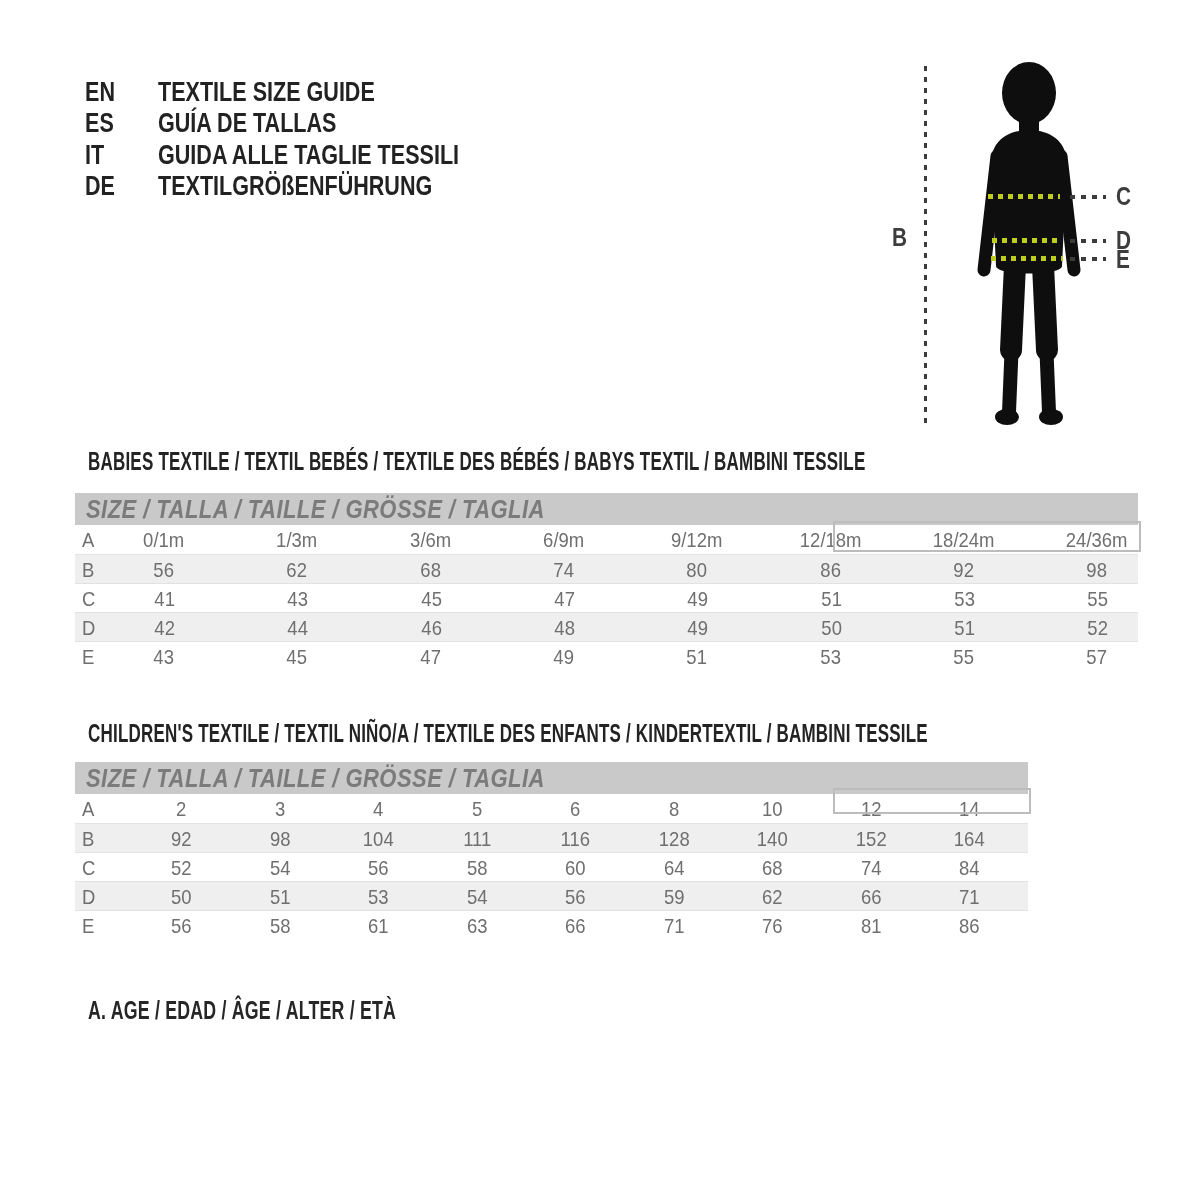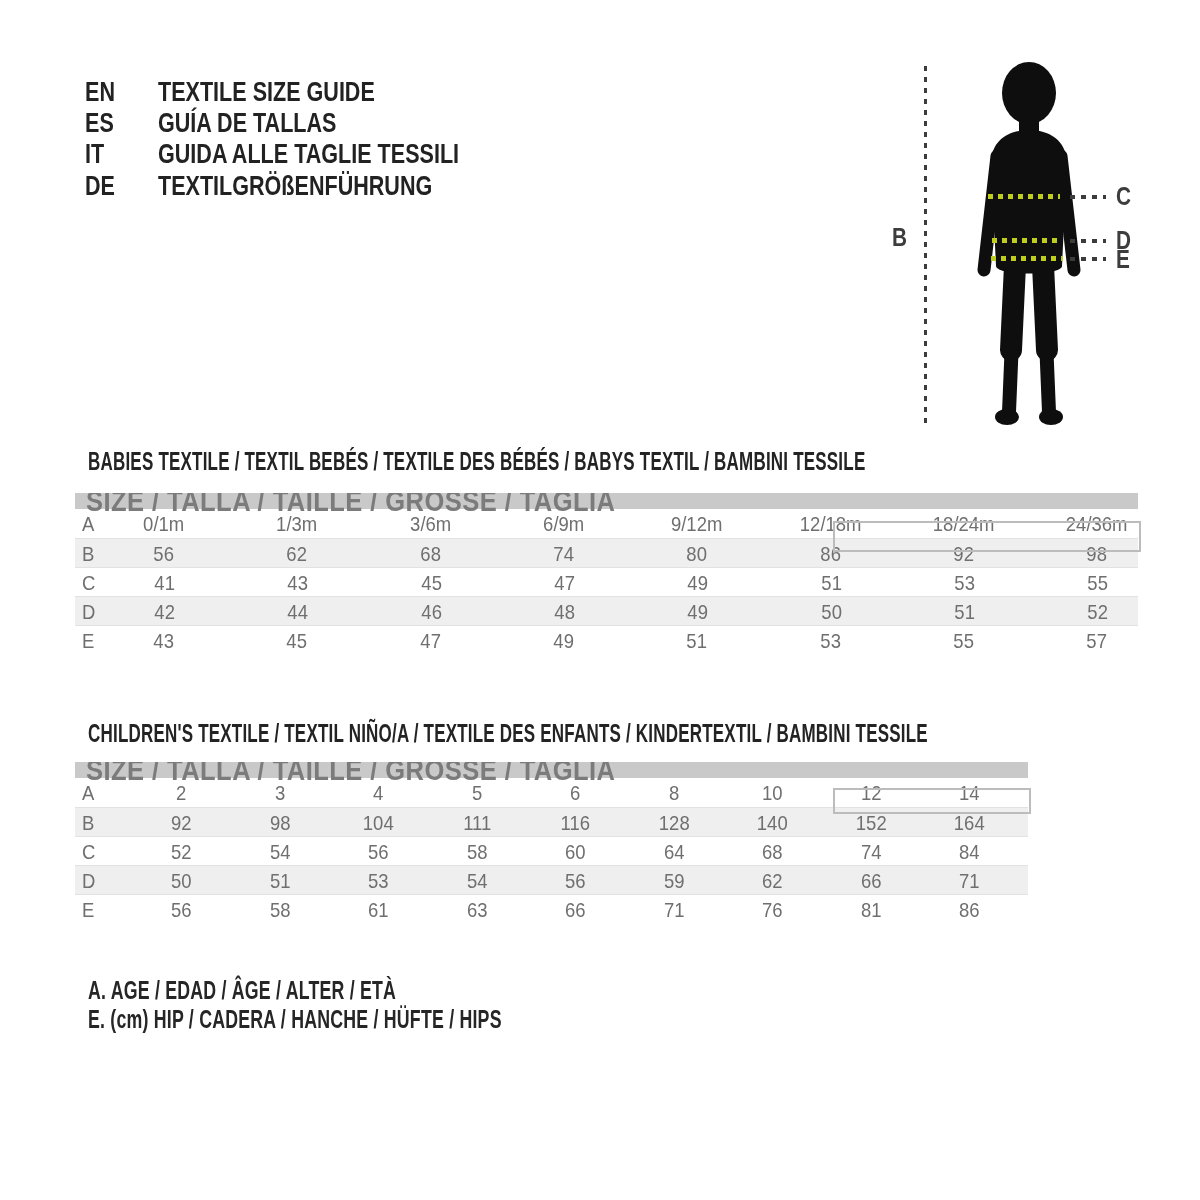--- a/index.html
+++ b/index.html
@@ -1,21 +1,21 @@
 <!DOCTYPE html>
 <html><head>
 <meta charset="utf-8">
 <style>
   html,body{margin:0;padding:0;background:#fff;}
   .canvas{position:relative;width:1200px;height:1200px;background:#ffffff;overflow:hidden;
           font-family:"Liberation Sans",sans-serif;-webkit-font-smoothing:antialiased;}
 
   
   .lang-list{position:absolute;left:85px;top:76px;color:#222;}
-  .lang-row{height:31.4px;display:flex;align-items:center;font-weight:bold;font-size:28px;white-space:nowrap;}
+  .lang-row{height:31.4px;display:flex;align-items:flex-start;font-weight:bold;font-size:28px;white-space:nowrap;}
   .lang-code{width:73px;display:inline-block;transform:scaleX(0.77);transform-origin:0 50%;}
   .lang-label{display:inline-block;transform:scaleX(0.77);transform-origin:0 50%;}
 
   
   .figure{position:absolute;left:880px;top:55px;width:320px;height:390px;}
   .kid{position:absolute;left:83px;top:5px;width:130px;height:370px;}
   .vdash{position:absolute;left:44px;top:11px;width:3px;height:362px;
          background:repeating-linear-gradient(180deg,#3c3c3c 0 5px,transparent 5px 11px);}
   .gdash{position:absolute;height:5px;
          background:repeating-linear-gradient(90deg,#bfce1d 0 5px,transparent 5px 10px);}
@@ -37,42 +37,42 @@
   
   .section-heading{position:absolute;left:88px;font-size:25px;font-weight:bold;color:#232323;white-space:nowrap;}
   #babies-heading{top:447px;}
   #children-heading{top:719px;}
   .sqh{display:inline-block;transform:scaleX(0.68);transform-origin:0 50%;letter-spacing:0.3px;}
 
   
   .table{position:absolute;left:75px;overflow:hidden;}
   #babies-table{top:493px;width:1063px;}
   #children-table{top:762px;width:953px;}
-  .bar{height:16px;background:#c9c9c9;display:flex;align-items:center;padding-left:11px;
-       font-size:29px;font-weight:bold;color:#7b7b7b;}
+  .bar{height:32px;background:#c9c9c9;display:flex;align-items:center;padding-left:11px;
+       font-size:25px;font-weight:bold;color:#7b7b7b;font-style:italic;}
   .sqb{display:inline-block;transform:scaleX(0.88);transform-origin:0 50%;letter-spacing:0.5px;white-space:nowrap;}
   .trow{display:flex;height:29px;line-height:29px;font-size:21px;color:#6f6f6f;box-sizing:border-box;}
   .trow.sep{border-top:1px solid #e2e2e2;}
   .stripe{background:#efefef;}
   .lcell{padding-left:8px;transform-origin:0 50%;}
   #babies-table .lcell{width:26px;}
   #babies-table .cell{width:133.3px;}
   #children-table .lcell{width:49px;}
   #children-table .cell{width:98.5px;}
   .cell{text-align:center;flex:none;}
   .sqc{transform:scaleX(0.88);}
 
   
   .hl-box{position:absolute;border:2px solid #bcbcbc;background:transparent;box-sizing:border-box;}
   #babies-box{left:833px;top:521px;width:308px;height:31px;}
   #children-box{left:833px;top:788px;width:198px;height:26px;}
 
   
   .legend{position:absolute;left:88px;top:976px;color:#262626;font-size:25px;font-weight:bold;}
-  .legend-line{height:29px;line-height:29px;white-space:nowrap;}
+  .legend-line{height:29px;line-height:29px;white-space:nowrap;margin-top:20px;}
   .sqg{display:inline-block;transform:scaleX(0.71);transform-origin:0 50%;letter-spacing:0.3px;}
 </style>
 </head>
 <body>
 
 <div class="canvas">
 
   <div class="lang-list">
       <div class="lang-row">
         <span class="lang-code">EN</span>
@@ -256,16 +256,15 @@
           <div class="cell sqc">86</div>
         </div>
       </div>
   </div>
 
   <div class="hl-box" id="babies-box"></div>
   <div class="hl-box" id="children-box"></div>
 
   <div class="legend">
       <div class="legend-line"><span class="sqg">A. AGE / EDAD / ÂGE / ALTER / ETÀ</span></div>
-      <div class="legend-line"><span class="sqg">E. (cm) HIP / CADERA / HANCHE / HÜFTE / HIPS</span></div>
     </div>
 
 </div>
 
 </body></html>

